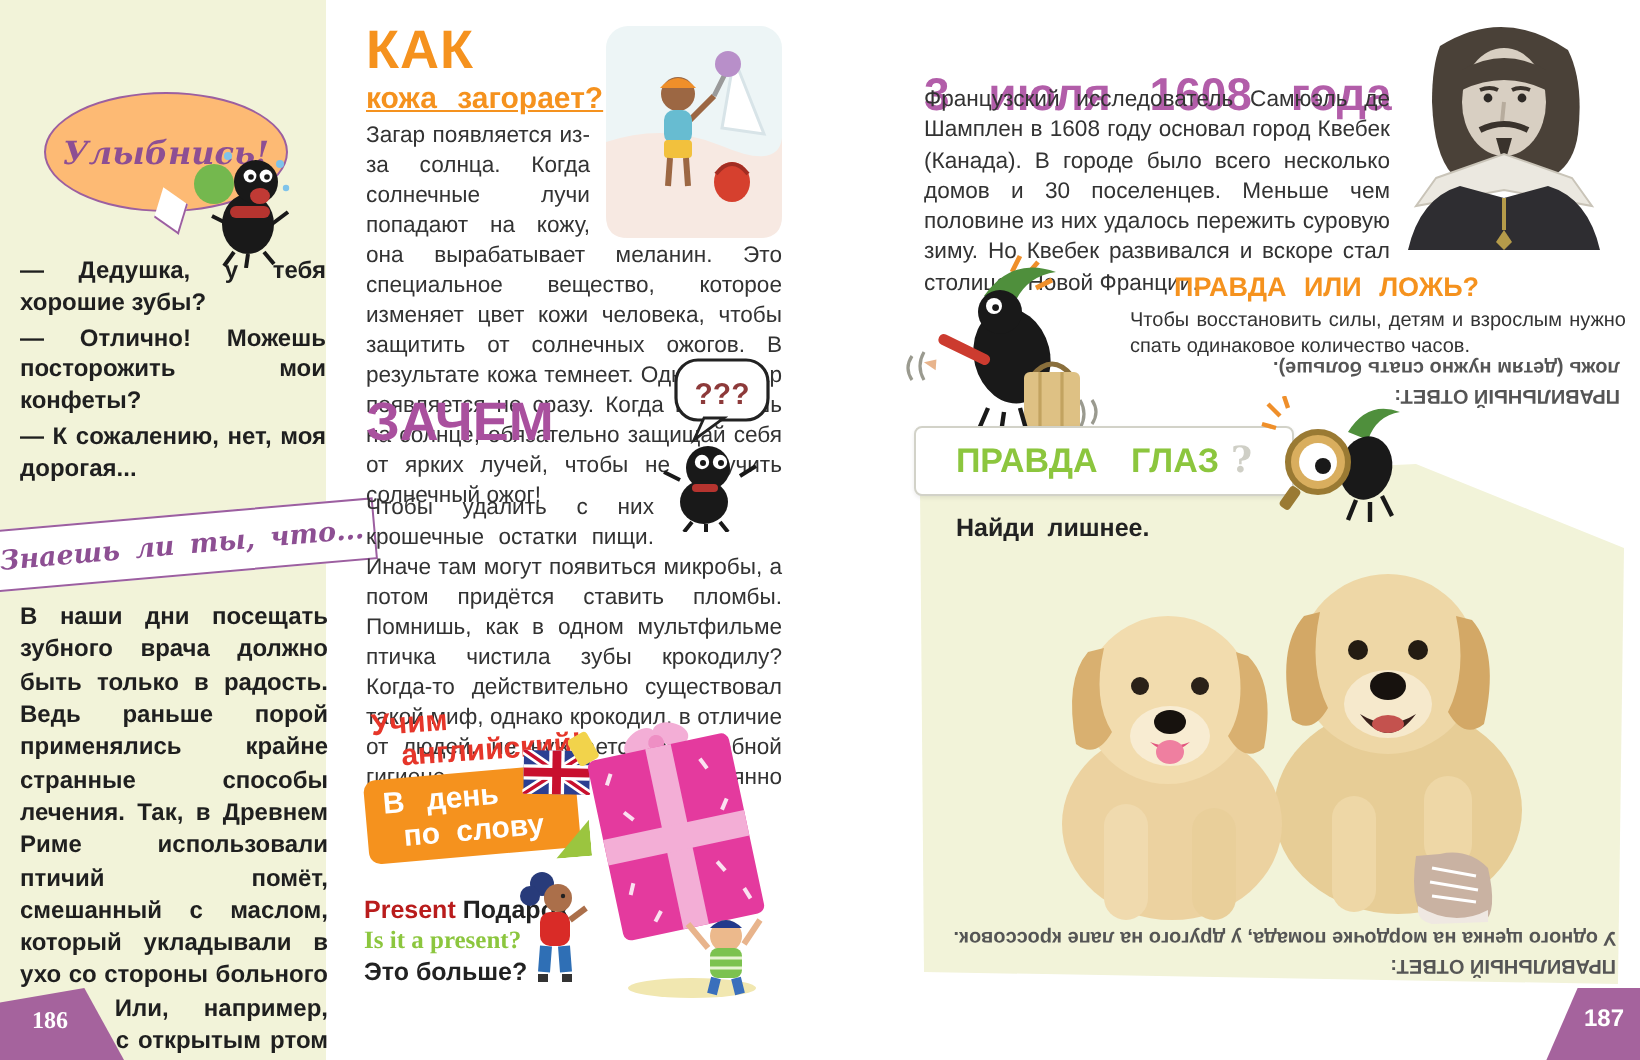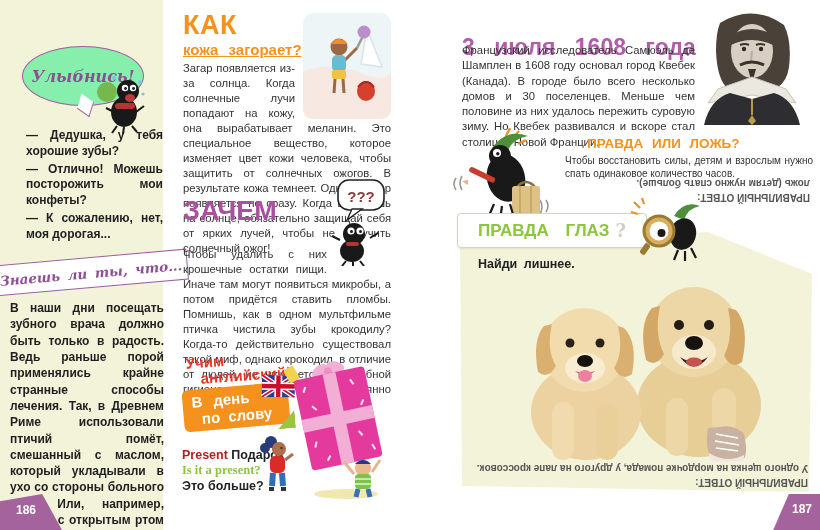--- a/index.html
+++ b/index.html
@@ -2,40 +2,40 @@
 <html><head>
 <meta charset="utf-8">
 <style>
   html,body{margin:0;padding:0;background:#fff;}
   #spread{position:relative;width:820px;height:530px;overflow:hidden;background:#fff;
           font-family:"Liberation Sans",sans-serif;}
   .abs{position:absolute;}
 
   
   .yellow-col{left:0;top:0;width:163px;height:530px;background:#f2f3d9;}
-  .bubble{left:22px;top:46px;width:120px;height:58px;background:#86efac;border:1.6px solid #9c5fa0;
+  .bubble{left:22px;top:46px;width:120px;height:58px;background:#fdba74;border:1.6px solid #9c5fa0;
           border-radius:50%;display:flex;align-items:center;justify-content:center;}
   .bubble-tail{left:78px;top:98px;width:14px;height:14px;background:#fff;
           border-right:1.6px solid #9c5fa0;border-bottom:1.6px solid #9c5fa0;
           transform:rotate(35deg) skew(18deg);}
   .bubble-text{font-family:"DejaVu Serif",serif;font-style:italic;font-weight:bold;
           font-size:16px;color:#8d4f93;}
   .joke{left:10px;top:128px;width:153px;font-size:12px;font-weight:bold;color:#1f1f1f;
           line-height:1.32;text-align:justify;}
-  .joke p{margin:0 0 2px 16px;}
+  .joke p{margin:0 0 2px 0;}
   .ribbon{left:-6px;top:257px;width:192px;height:29px;background:#fff;border:1.5px solid #9c5fa0;
           transform:rotate(-5deg);display:flex;align-items:center;justify-content:center;}
   .ribbon-text{font-family:"DejaVu Serif",serif;font-style:italic;font-weight:bold;
           font-size:13.5px;color:#8d4f93;white-space:nowrap;word-spacing:3px;}
   .ribbon-fold{left:170px;top:250px;width:14px;height:12px;background:#8d4f93;
           clip-path:polygon(0 0,100% 40%,20% 100%);transform:rotate(-5deg);}
   .know{left:10px;top:300px;width:154px;font-size:12px;font-weight:bold;color:#1f1f1f;
           line-height:1.36;text-align:justify;}
   .tab-left{left:0;top:494px;width:62px;height:36px;background:#a5639d;
-          clip-path:polygon(0 20%,68% 0,100% 100%,0 100%);}
+          clip-path:polygon(0 20%,68% 0,100% 100%,0 100%);font-family:Liberation Serif, serif;}
   .tab-left span{position:absolute;left:16px;top:9px;color:#fff;font-weight:bold;font-size:12px;}
   .tab-right{left:760px;top:494px;width:60px;height:36px;background:#a5639d;
           clip-path:polygon(22% 100%,48% 0,100% 0,100% 100%);}
   .tab-right span{position:absolute;right:8px;top:8px;color:#fff;font-weight:bold;font-size:12px;}
 
   .h-how{left:183px;top:10px;font-size:27px;font-weight:800;color:#f5921e;letter-spacing:.5px;}
   .sub-how{left:183px;top:41px;font-size:15px;font-weight:800;color:#f5921e;word-spacing:6px;text-decoration:underline;}
   .body-how{left:183px;top:61px;width:208px;font-size:11.3px;color:#333;line-height:1.33;
           text-align:justify;}
   .float-spacer-how{float:right;width:96px;height:58px;}

